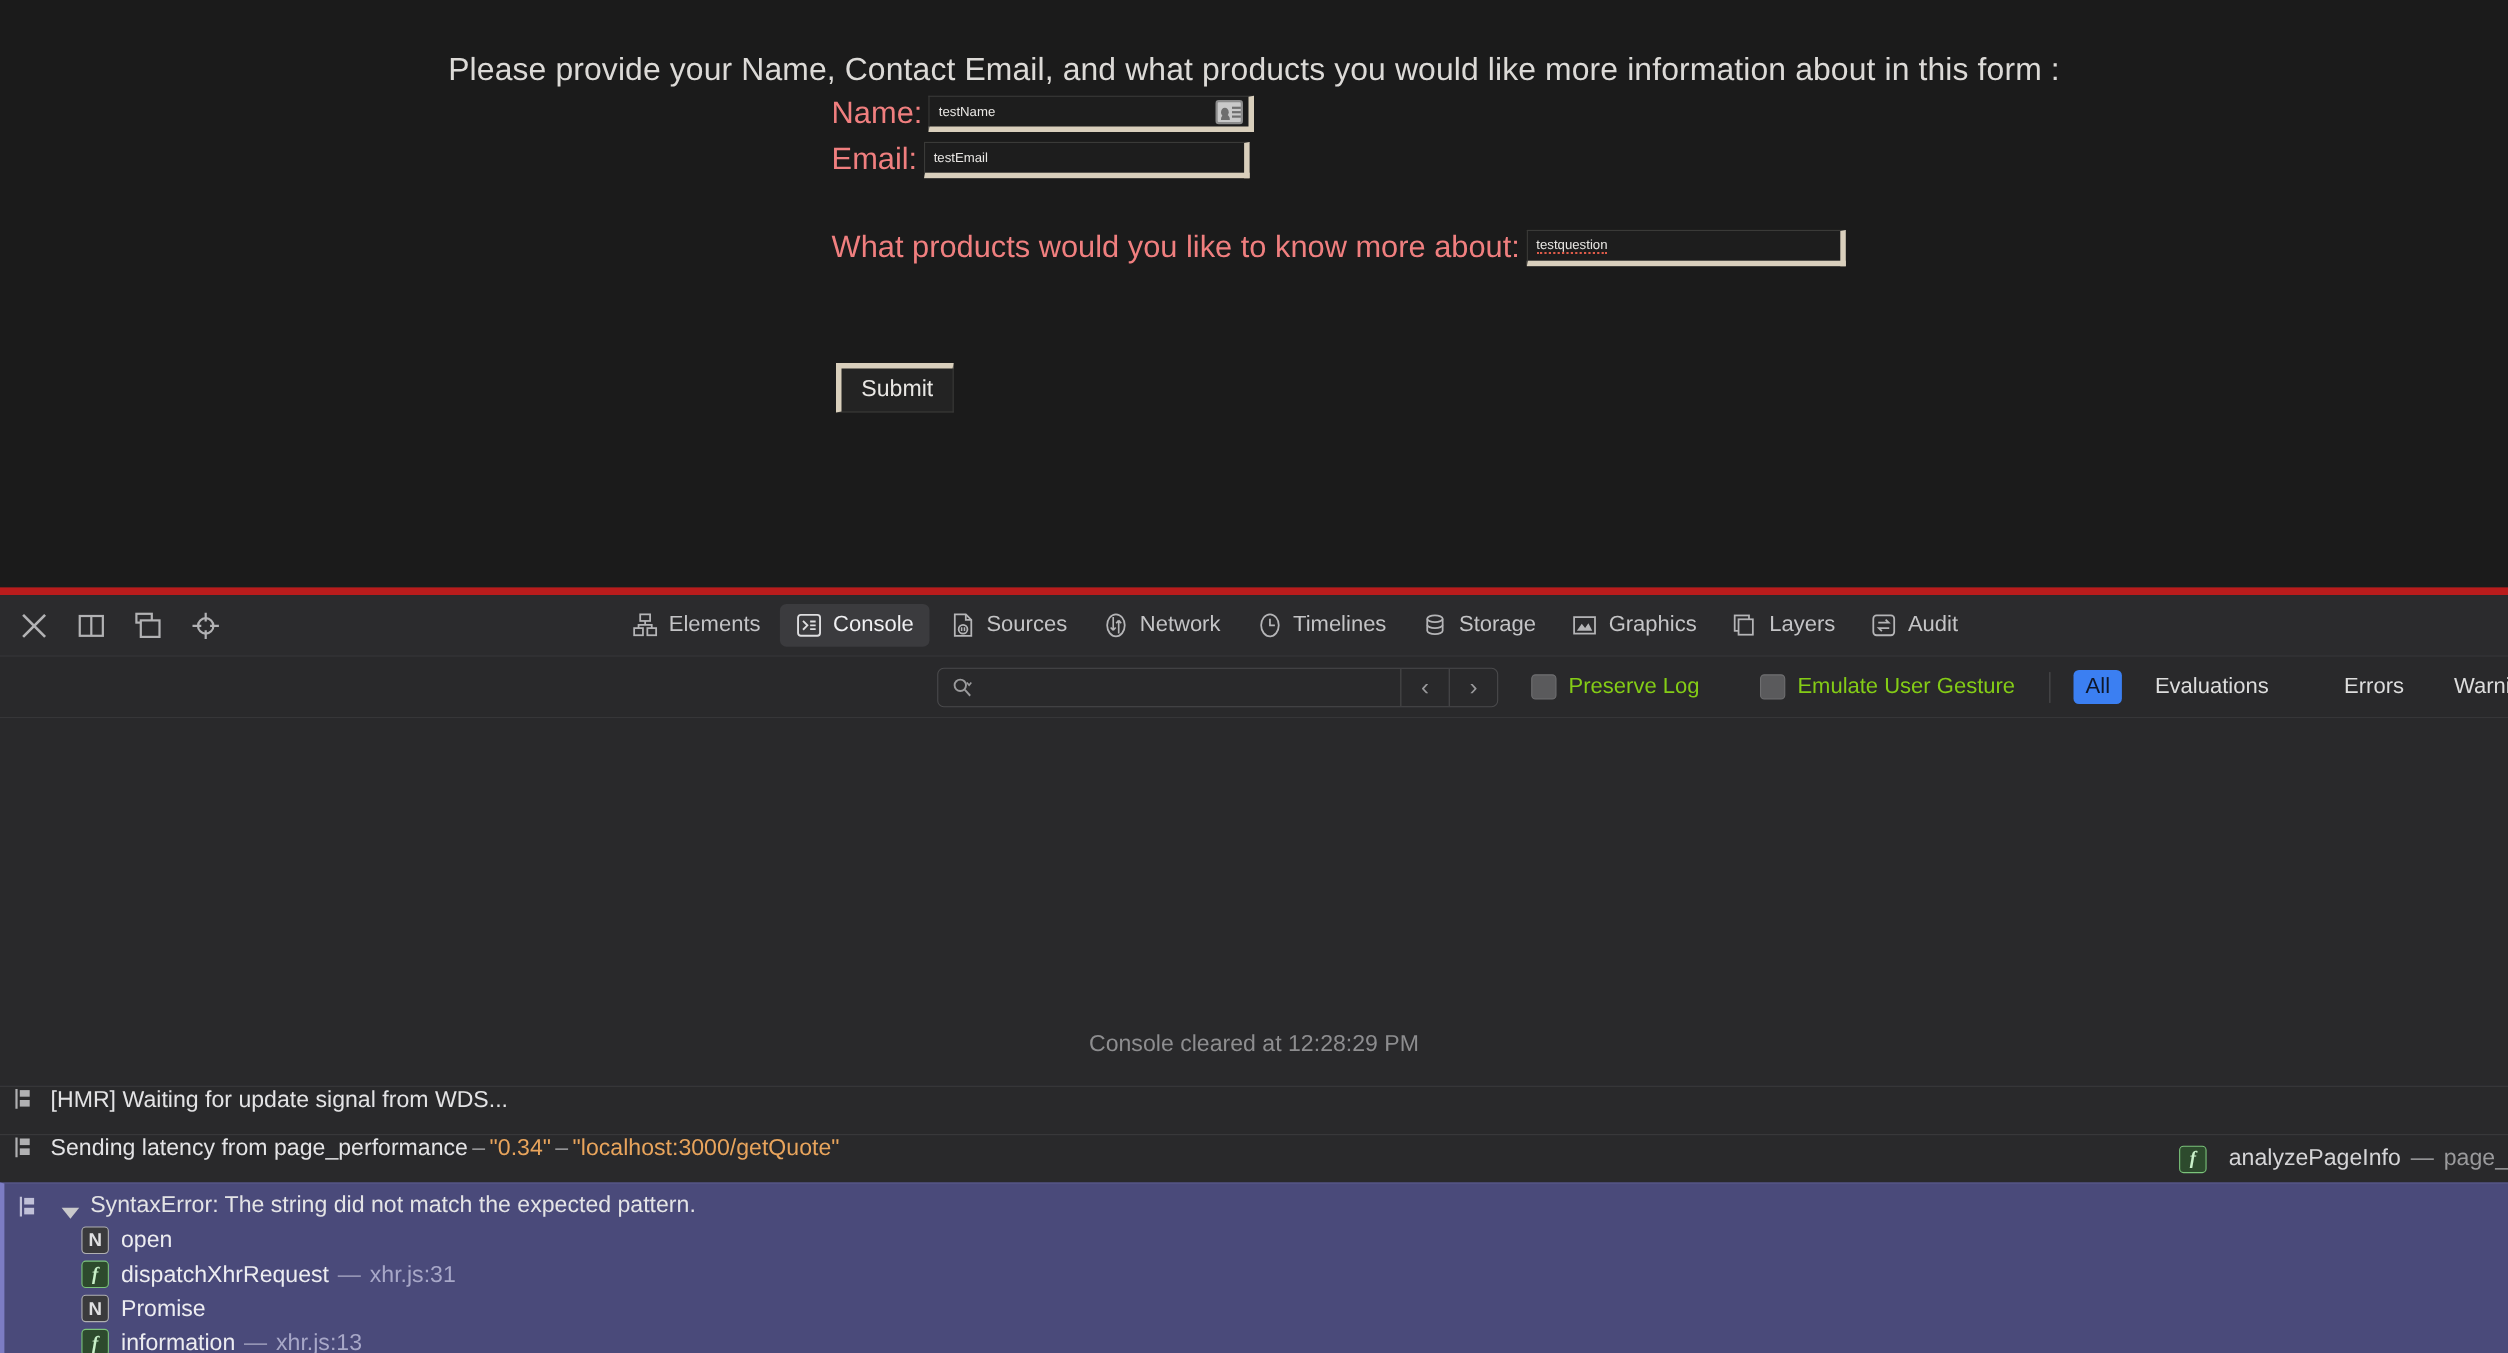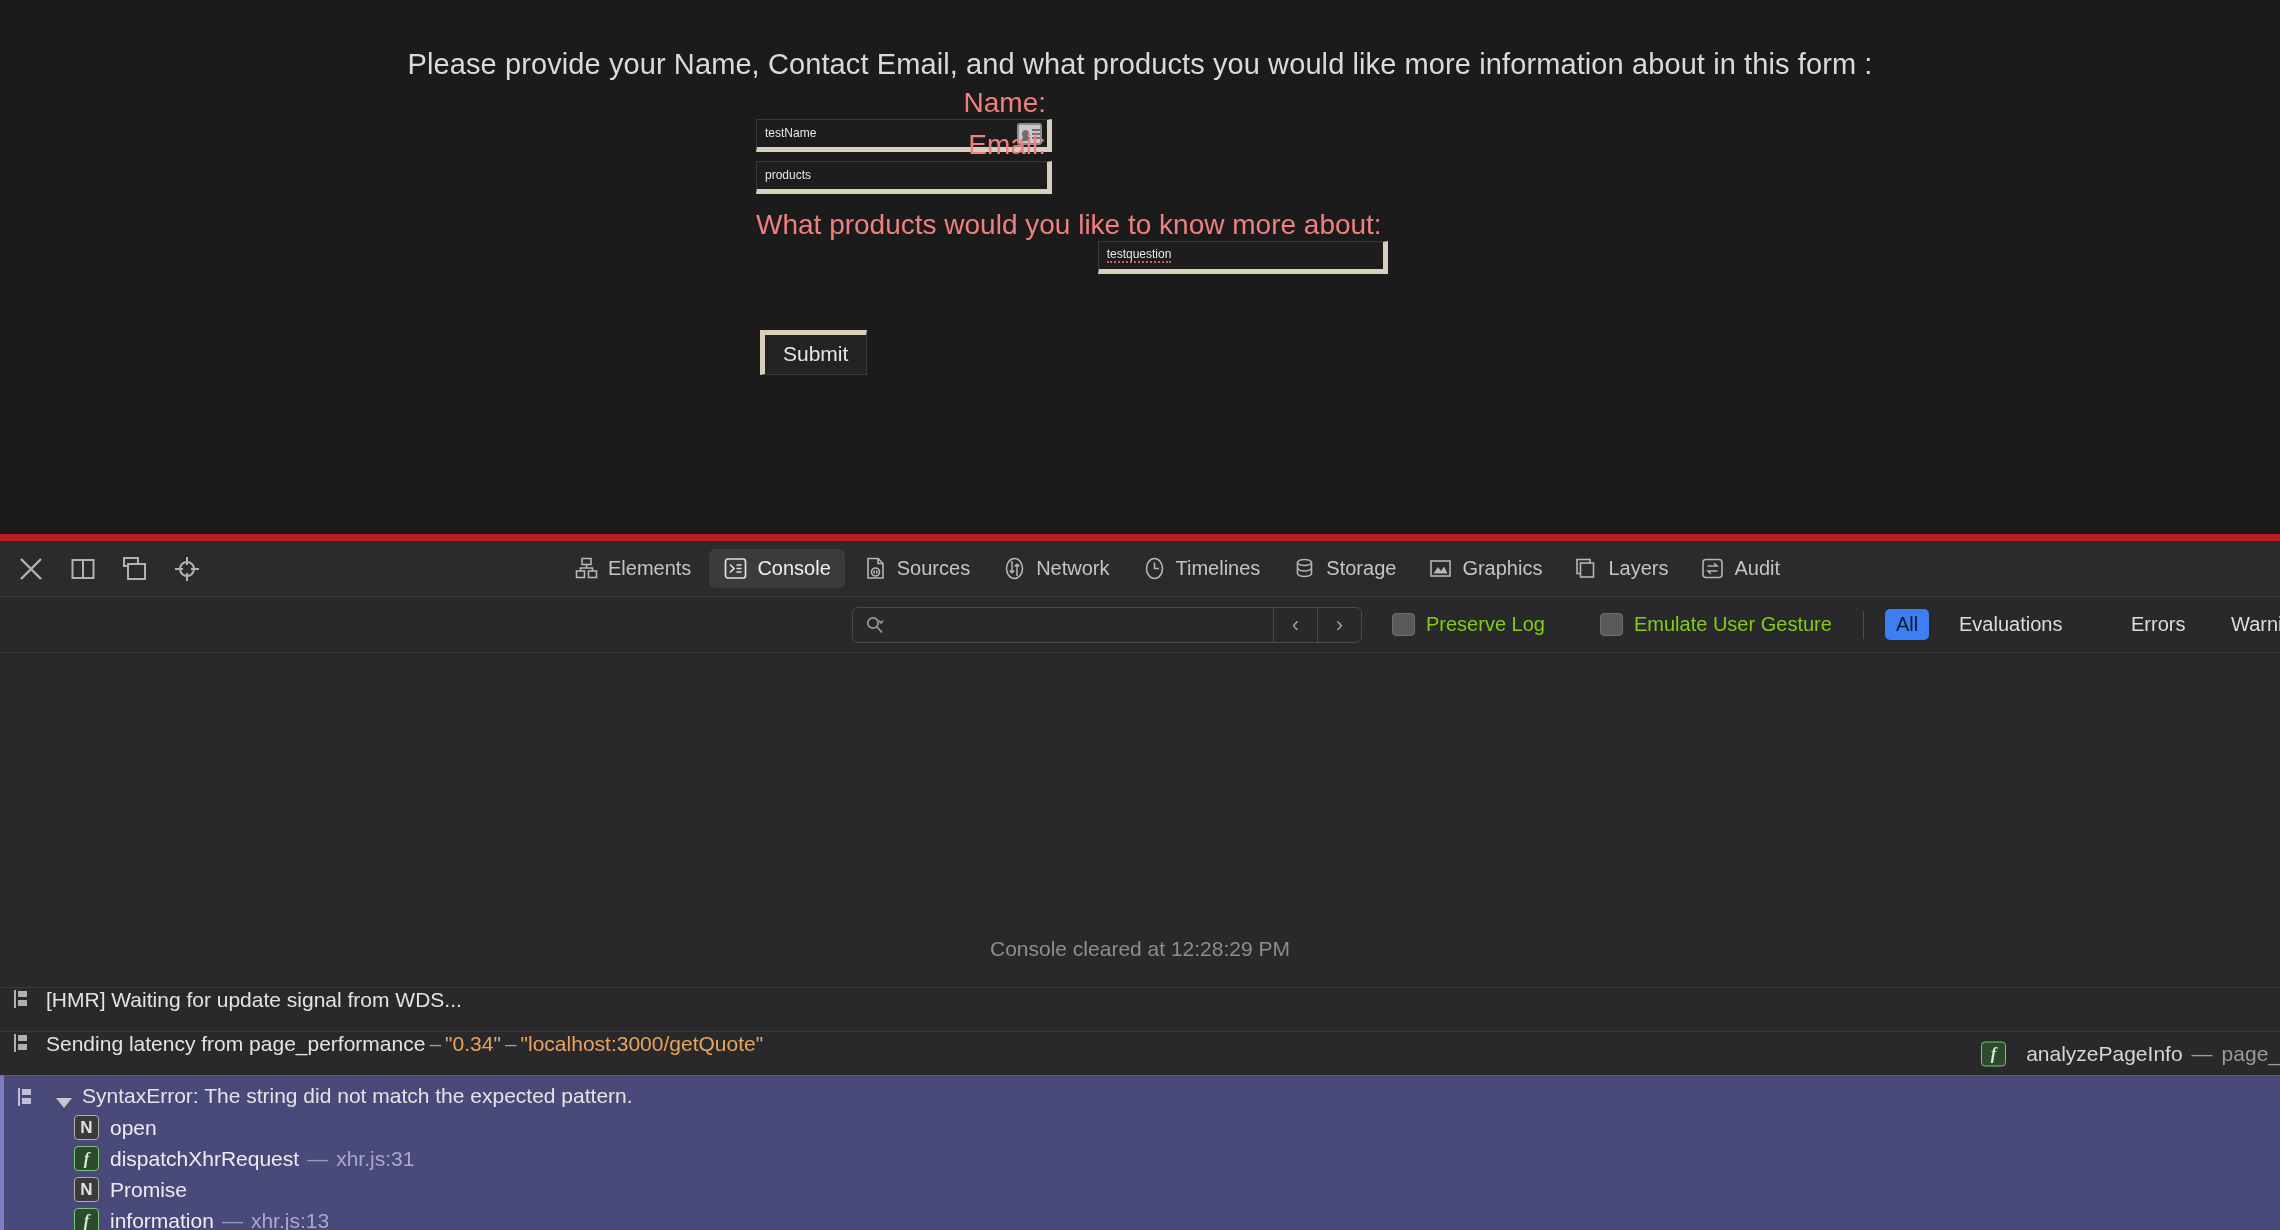--- a/index.html
+++ b/index.html
@@ -24,22 +24,21 @@
     left: 0; top: 48px;
     width: 2280px;
     text-align: center;
     font-size: 29px;
     color: #dcdad7;
     letter-spacing: 0.1px;
   }
   .field-row {
     position: absolute;
     display: flex;
-    align-items: flex-end;
-    flex-direction: column;
+    align-items: flex-start;
   }
   .field-label {
     color: #f07f7f;
     font-size: 28px;
     white-space: nowrap;
     margin-right: 6px;
   }
   .text-input {
     position: relative;
     background: #1d1d1d;
@@ -336,21 +335,21 @@
             <i></i>
             <i></i>
           </span>
       </span>
     </div>
   </div>
 
   <div class="field-row" style="left:756px; top:129px;">
     <span class="field-label">Email:</span>
     <div class="text-input" style="width:296px;">
-      <span class="val">products</span>
+      <span class="val">testEmail</span>
     </div>
   </div>
 
   <div class="field-row" style="left:756px; top:209px;">
     <span class="field-label">What products would you like to know more about:</span>
     <div class="text-input" style="width:290px;">
       <span class="val misspelled">testquestion</span>
     </div>
   </div>
 

